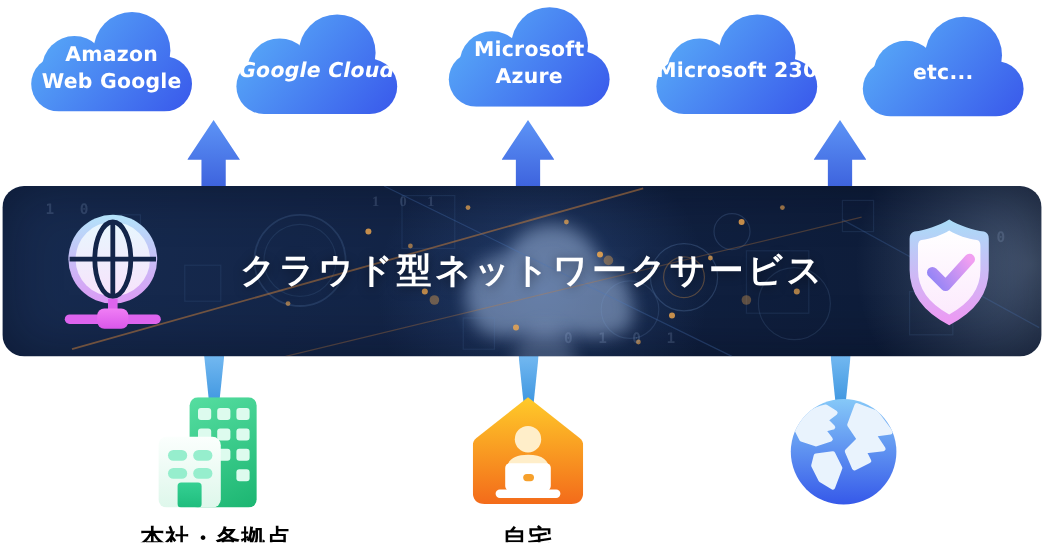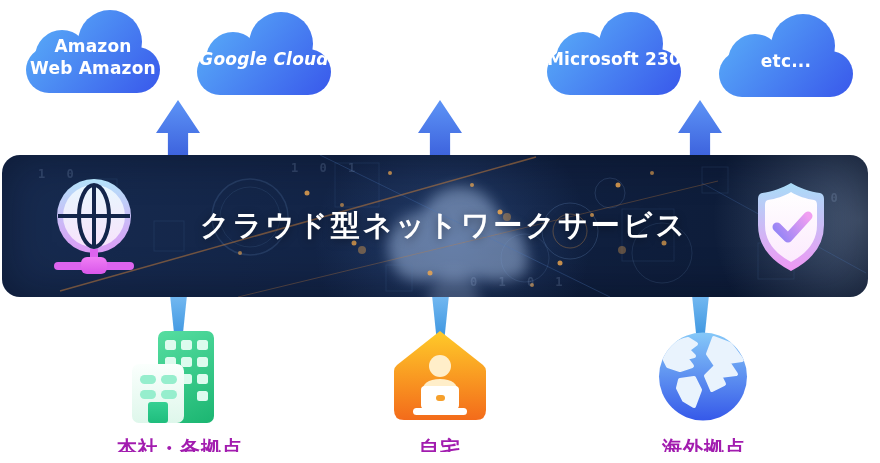--- a/index.html
+++ b/index.html
@@ -44,38 +44,38 @@
     position:absolute;left:18px;right:0;top:50%;transform:translateY(-50%);
     text-align:center;font-size:29px;font-weight:bold;color:#ffffff;letter-spacing:3px;
     text-shadow:0 2px 10px rgba(0,0,0,.45);white-space:nowrap;
   }
   .banner-globe-icon{position:absolute;left:49px;top:20px;width:86px;height:104px;}
   .banner-shield-icon{position:absolute;right:35px;top:26px;width:84px;height:92px;}
   .binary{
     position:absolute;color:rgba(186,212,248,0.16);font-family:"DejaVu Sans Mono",monospace;
     font-size:12px;letter-spacing:7px;font-weight:bold;white-space:nowrap;
   }
-  #bin-1{left:289px;top:6px;} #bin-2{left:468px;top:120px;text-align:right;}
+  #bin-1{left:308px;top:6px;font-family:Liberation Serif, serif;} #bin-2{left:468px;top:120px;text-align:right;}
   #bin-3{left:36px;top:12px;} #bin-4{left:800px;top:36px;}
   
   .connector{
     position:absolute;top:295px;width:17px;height:42px;z-index:1;
     background:linear-gradient(180deg,#74b9f1,#3e96e0);
     clip-path:polygon(0 0,100% 0,74% 100%,26% 100%);
   }
   #conn-1{left:170px;} #conn-2{left:432px;} #conn-3{left:692px;}
   
   .src-icon{position:absolute;z-index:3;}
   #icon-building{left:132px;top:331px;width:82px;height:92px;}
   #icon-house{left:394px;top:329px;width:92px;height:93px;}
   #icon-globe{left:658px;top:332px;width:90px;height:89px;}
   
   .source-label{
     position:absolute;top:435px;width:200px;text-align:center;z-index:3;
-    font-size:20px;font-weight:bold;color:#a21caf;letter-spacing:1px;white-space:nowrap;
+    font-size:20px;font-weight:bold;color:#000000;letter-spacing:1px;white-space:nowrap;
   }
   #label-hq{left:80px;} #label-home{left:340px;} #label-overseas{left:604px;}
   .defs-svg{position:absolute;width:0;height:0;}
 </style>
 </head>
 <body>
 
 <svg class="defs-svg" aria-hidden="true">
   <defs>
     <linearGradient id="gradCloud" gradientUnits="userSpaceOnUse" x1="20" y1="0" x2="122" y2="85">
@@ -134,37 +134,50 @@
   <div class="cloud" id="cloud-aws">
     <svg width="136" height="85" viewBox="0 0 136 85">
       <g fill="url(#gradCloud)">
         <circle cx="37" cy="49" r="27"></circle>
           <circle cx="85" cy="34" r="32"></circle>
         <rect x="1" y="39" width="134" height="46" rx="23"></rect>
       </g>
     </svg>
     <div class="cloud-text">
       <span>Amazon</span>
-      <span>Web Amazon</span>
+      <span>Web Google</span>
     </div>
   </div>
 
   <div class="cloud" id="cloud-gcp">
     <svg width="136" height="85" viewBox="0 0 136 85">
       <g fill="url(#gradCloud)">
         <circle cx="37" cy="49" r="27"></circle>
           <circle cx="85" cy="34" r="32"></circle>
         <rect x="1" y="39" width="134" height="46" rx="23"></rect>
       </g>
     </svg>
     <div class="cloud-text">
       <span>Google Cloud</span>
     </div>
   </div>
 
+  <div class="cloud" id="cloud-azure">
+    <svg width="136" height="85" viewBox="0 0 136 85">
+      <g fill="url(#gradCloud)">
+        <circle cx="37" cy="49" r="27"></circle>
+          <circle cx="85" cy="34" r="32"></circle>
+        <rect x="1" y="39" width="134" height="46" rx="23"></rect>
+      </g>
+    </svg>
+    <div class="cloud-text">
+      <span>Microsoft</span>
+      <span>Azure</span>
+    </div>
+  </div>
 
   <div class="cloud" id="cloud-m365">
     <svg width="136" height="85" viewBox="0 0 136 85">
       <g fill="url(#gradCloud)">
         <circle cx="37" cy="49" r="27"></circle>
           <circle cx="85" cy="34" r="32"></circle>
         <rect x="1" y="39" width="134" height="46" rx="23"></rect>
       </g>
     </svg>
     <div class="cloud-text">
@@ -323,15 +336,14 @@
     <circle cx="45" cy="44.5" r="44" fill="url(#gradWorld)"></circle>
     <g clip-path="url(#worldClip)" fill="#e9f3fd" stroke="#e9f3fd" stroke-width="4" stroke-linejoin="round">
       <path d="M6 26 Q14 10 30 7 L38 12 L30 18 L36 24 L28 26 L34 34 L22 38 L10 34 Z"></path>
       <path d="M56 6 L72 12 L84 28 L70 30 L78 42 L62 44 L66 52 L54 58 L48 44 L58 34 L50 22 Z"></path>
       <path d="M22 48 L36 46 L42 58 L36 74 L26 68 L20 56 Z"></path>
     </g>
   </svg>
 
   <div class="source-label" id="label-hq">本社・各拠点</div>
   <div class="source-label" id="label-home">自宅</div>
-  <div class="source-label" id="label-overseas">海外拠点</div>
 
 </div>
 
 </body></html>

